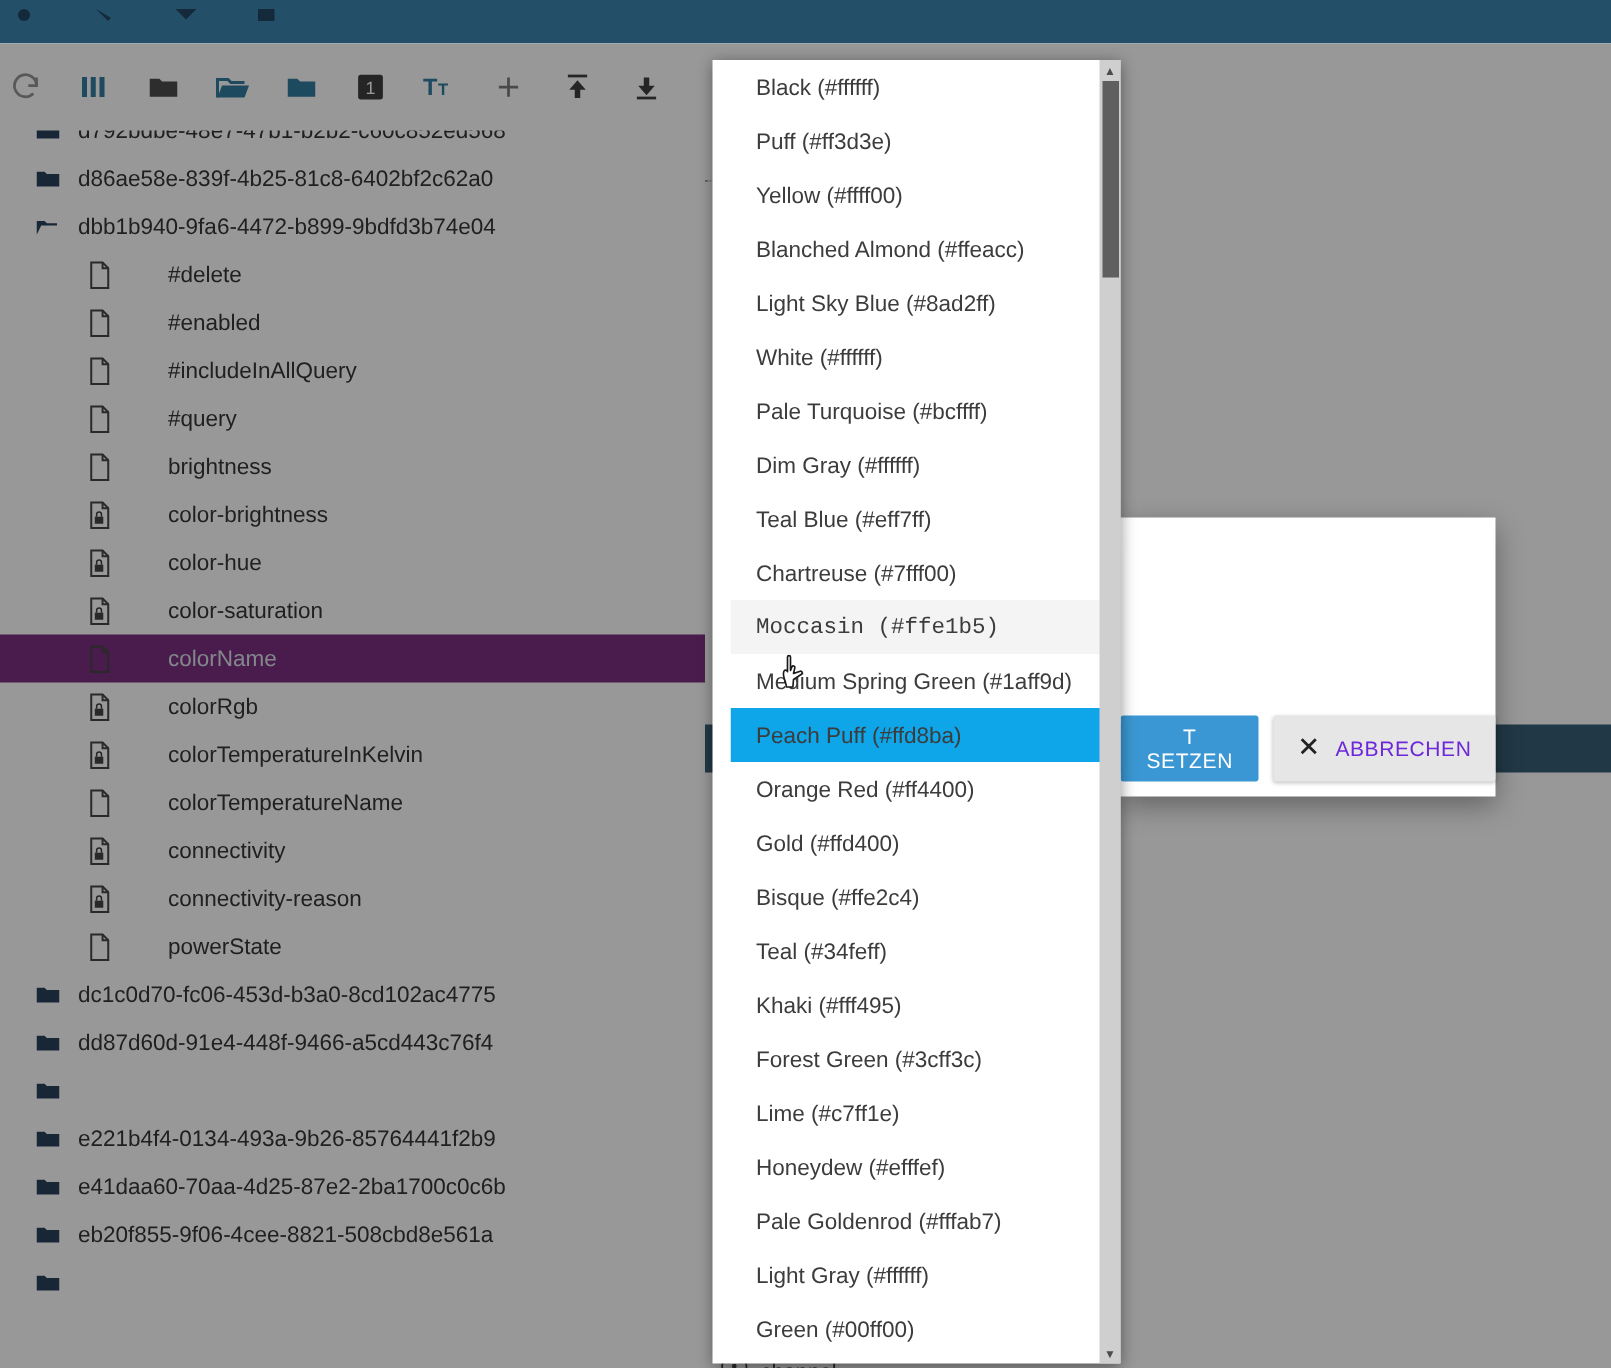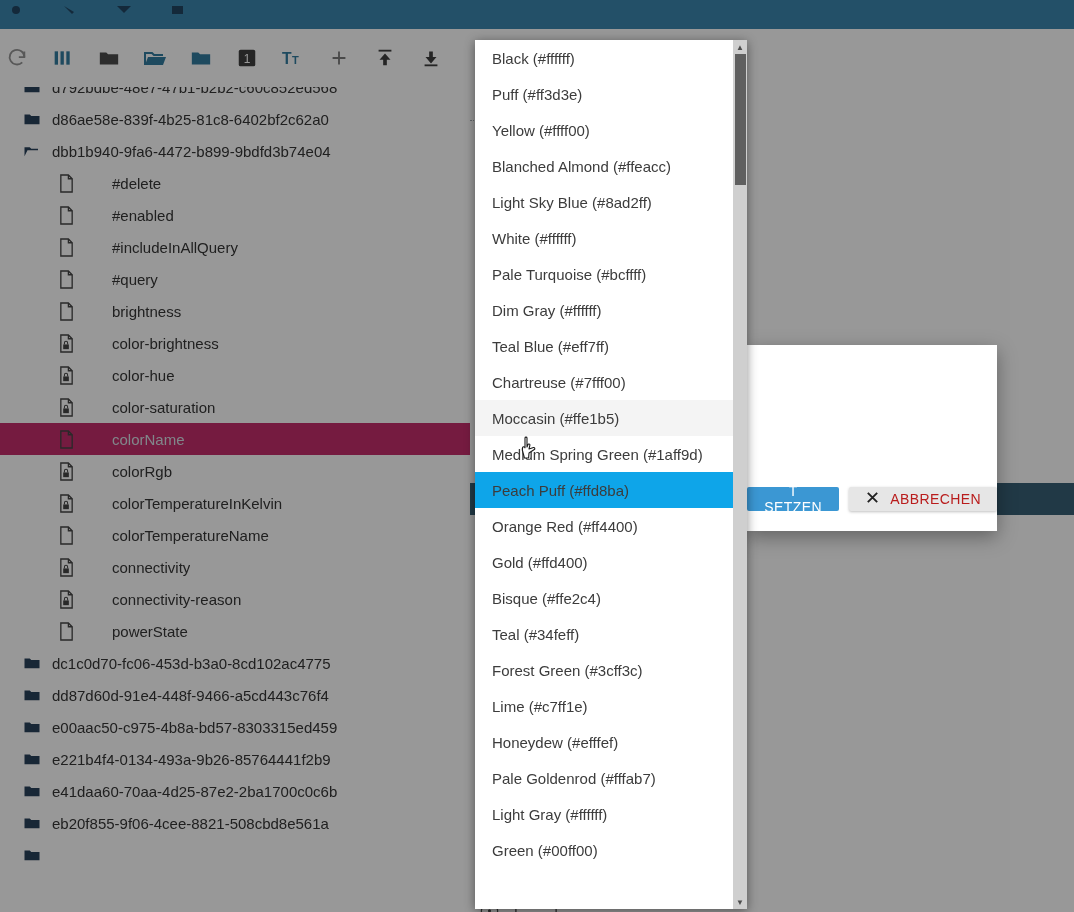--- a/index.html
+++ b/index.html
@@ -67,21 +67,21 @@
   }
   .tnode {
     height: 32px; display: flex; align-items: center;
     padding-left: 22px; gap: 10px;
     font-size: 15px; color: #222;
     white-space: nowrap;
   }
   .tnode.lvl1 { padding-left: 22px; }
   .tnode.lvl2 { padding-left: 56px; gap: 36px; }
   .tnode.sel {
-    background: #be185d; color: #c8d4dc;
+    background: #701a75; color: #c8d4dc;
   }
   .tnode.sel .t-label { color: #d5dfe6; }
   .t-ico { width: 20px; height: 20px; flex: 0 0 20px;
            display:flex; align-items:center; justify-content:center; }
   .t-label { overflow: hidden; text-overflow: ellipsis; }
 
   
   .tablewrap {
     flex: 1 1 auto; height: 825px; position: relative;
     overflow: hidden;
@@ -135,53 +135,53 @@
     background: #ffffff;
     box-shadow: 0 6px 18px rgba(0,0,0,0.35);
   }
   .dlg-actions {
     position: absolute; left: 0; bottom: 14px;
     width: 250px; height: 36px;
     display: flex; align-items: center; gap: 10px;
     padding-left: 0px;
   }
   .btn {
-    height: 24px; border: none; outline: none;
+    height: 44px; border: none; outline: none;
     font-size: 14px; letter-spacing: .4px;
     display: flex; align-items: center; justify-content: center;
     gap: 10px; padding: 0 16px; cursor: pointer;
     font-family: "Liberation Sans", sans-serif;
     border-radius: 2px;
   }
   .btn-primary { background: #3b97d3; color: #ffffff; }
-  .btn-secondary { background: #e6e6e6; color: #b91c1c;
+  .btn-secondary { background: #e6e6e6; color: #6d28d9;
                    box-shadow: 0 1px 3px rgba(0,0,0,0.25); }
 
   
   .dropdown {
     position: absolute;
     left: 475px; top: 40px;
     width: 272px; height: 869px;
     background: #ffffff;
     box-shadow: 0 2px 10px rgba(0,0,0,0.45);
     overflow: hidden;
   }
   .dd-list {
-    position: absolute; left: 0; top: 0;
+    position: absolute; left: 12px; top: 0;
     width: 258px; height: 869px;
     overflow: hidden;
   }
   .dd-item {
     height: 36px; display: flex; align-items: center;
     padding-left: 17px;
     font-size: 15px; color: #3c3c3c;
     white-space: nowrap;
     cursor: pointer;
   }
-  .dd-item.hover { background: #f4f4f4; }
+  .dd-item.hover { background: #f4f4f4; font-family: Liberation Mono, monospace; }
   .dd-item.selected { background: #0ea5e9; }
 
   .dd-scrollbar {
     position: absolute; right: 0; top: 0;
     width: 14px; height: 869px;
     background: #cfcfcf;
   }
   .dd-sb-arrow {
     width: 14px; height: 14px;
     display: flex; align-items: center; justify-content: center;
@@ -482,21 +482,20 @@
             </svg>
           </span>
           <span class="t-label">dd87d60d-91e4-448f-9466-a5cd443c76f4</span>
         </div>
         <div class="tnode lvl1">
           <span class="t-ico">
             <svg width="18" height="18" viewBox="0 0 24 24">
               <path d="M2 6h7l2 2h11v11H2z" fill="#142f4a"></path>
             </svg>
           </span>
-          <span class="t-label">e00aac50-c975-4b8a-bd57-8303315ed459</span>
         </div>
         <div class="tnode lvl1">
           <span class="t-ico">
             <svg width="18" height="18" viewBox="0 0 24 24">
               <path d="M2 6h7l2 2h11v11H2z" fill="#142f4a"></path>
             </svg>
           </span>
           <span class="t-label">e221b4f4-0134-493a-9b26-85764441f2b9</span>
         </div>
         <div class="tnode lvl1">
@@ -891,20 +890,23 @@
         <div class="dd-item">
           <span>Gold (#ffd400)</span>
         </div>
         <div class="dd-item">
           <span>Bisque (#ffe2c4)</span>
         </div>
         <div class="dd-item">
           <span>Teal (#34feff)</span>
         </div>
         <div class="dd-item">
+          <span>Khaki (#fff495)</span>
+        </div>
+        <div class="dd-item">
           <span>Forest Green (#3cff3c)</span>
         </div>
         <div class="dd-item">
           <span>Lime (#c7ff1e)</span>
         </div>
         <div class="dd-item">
           <span>Honeydew (#efffef)</span>
         </div>
         <div class="dd-item">
           <span>Pale Goldenrod (#fffab7)</span>

